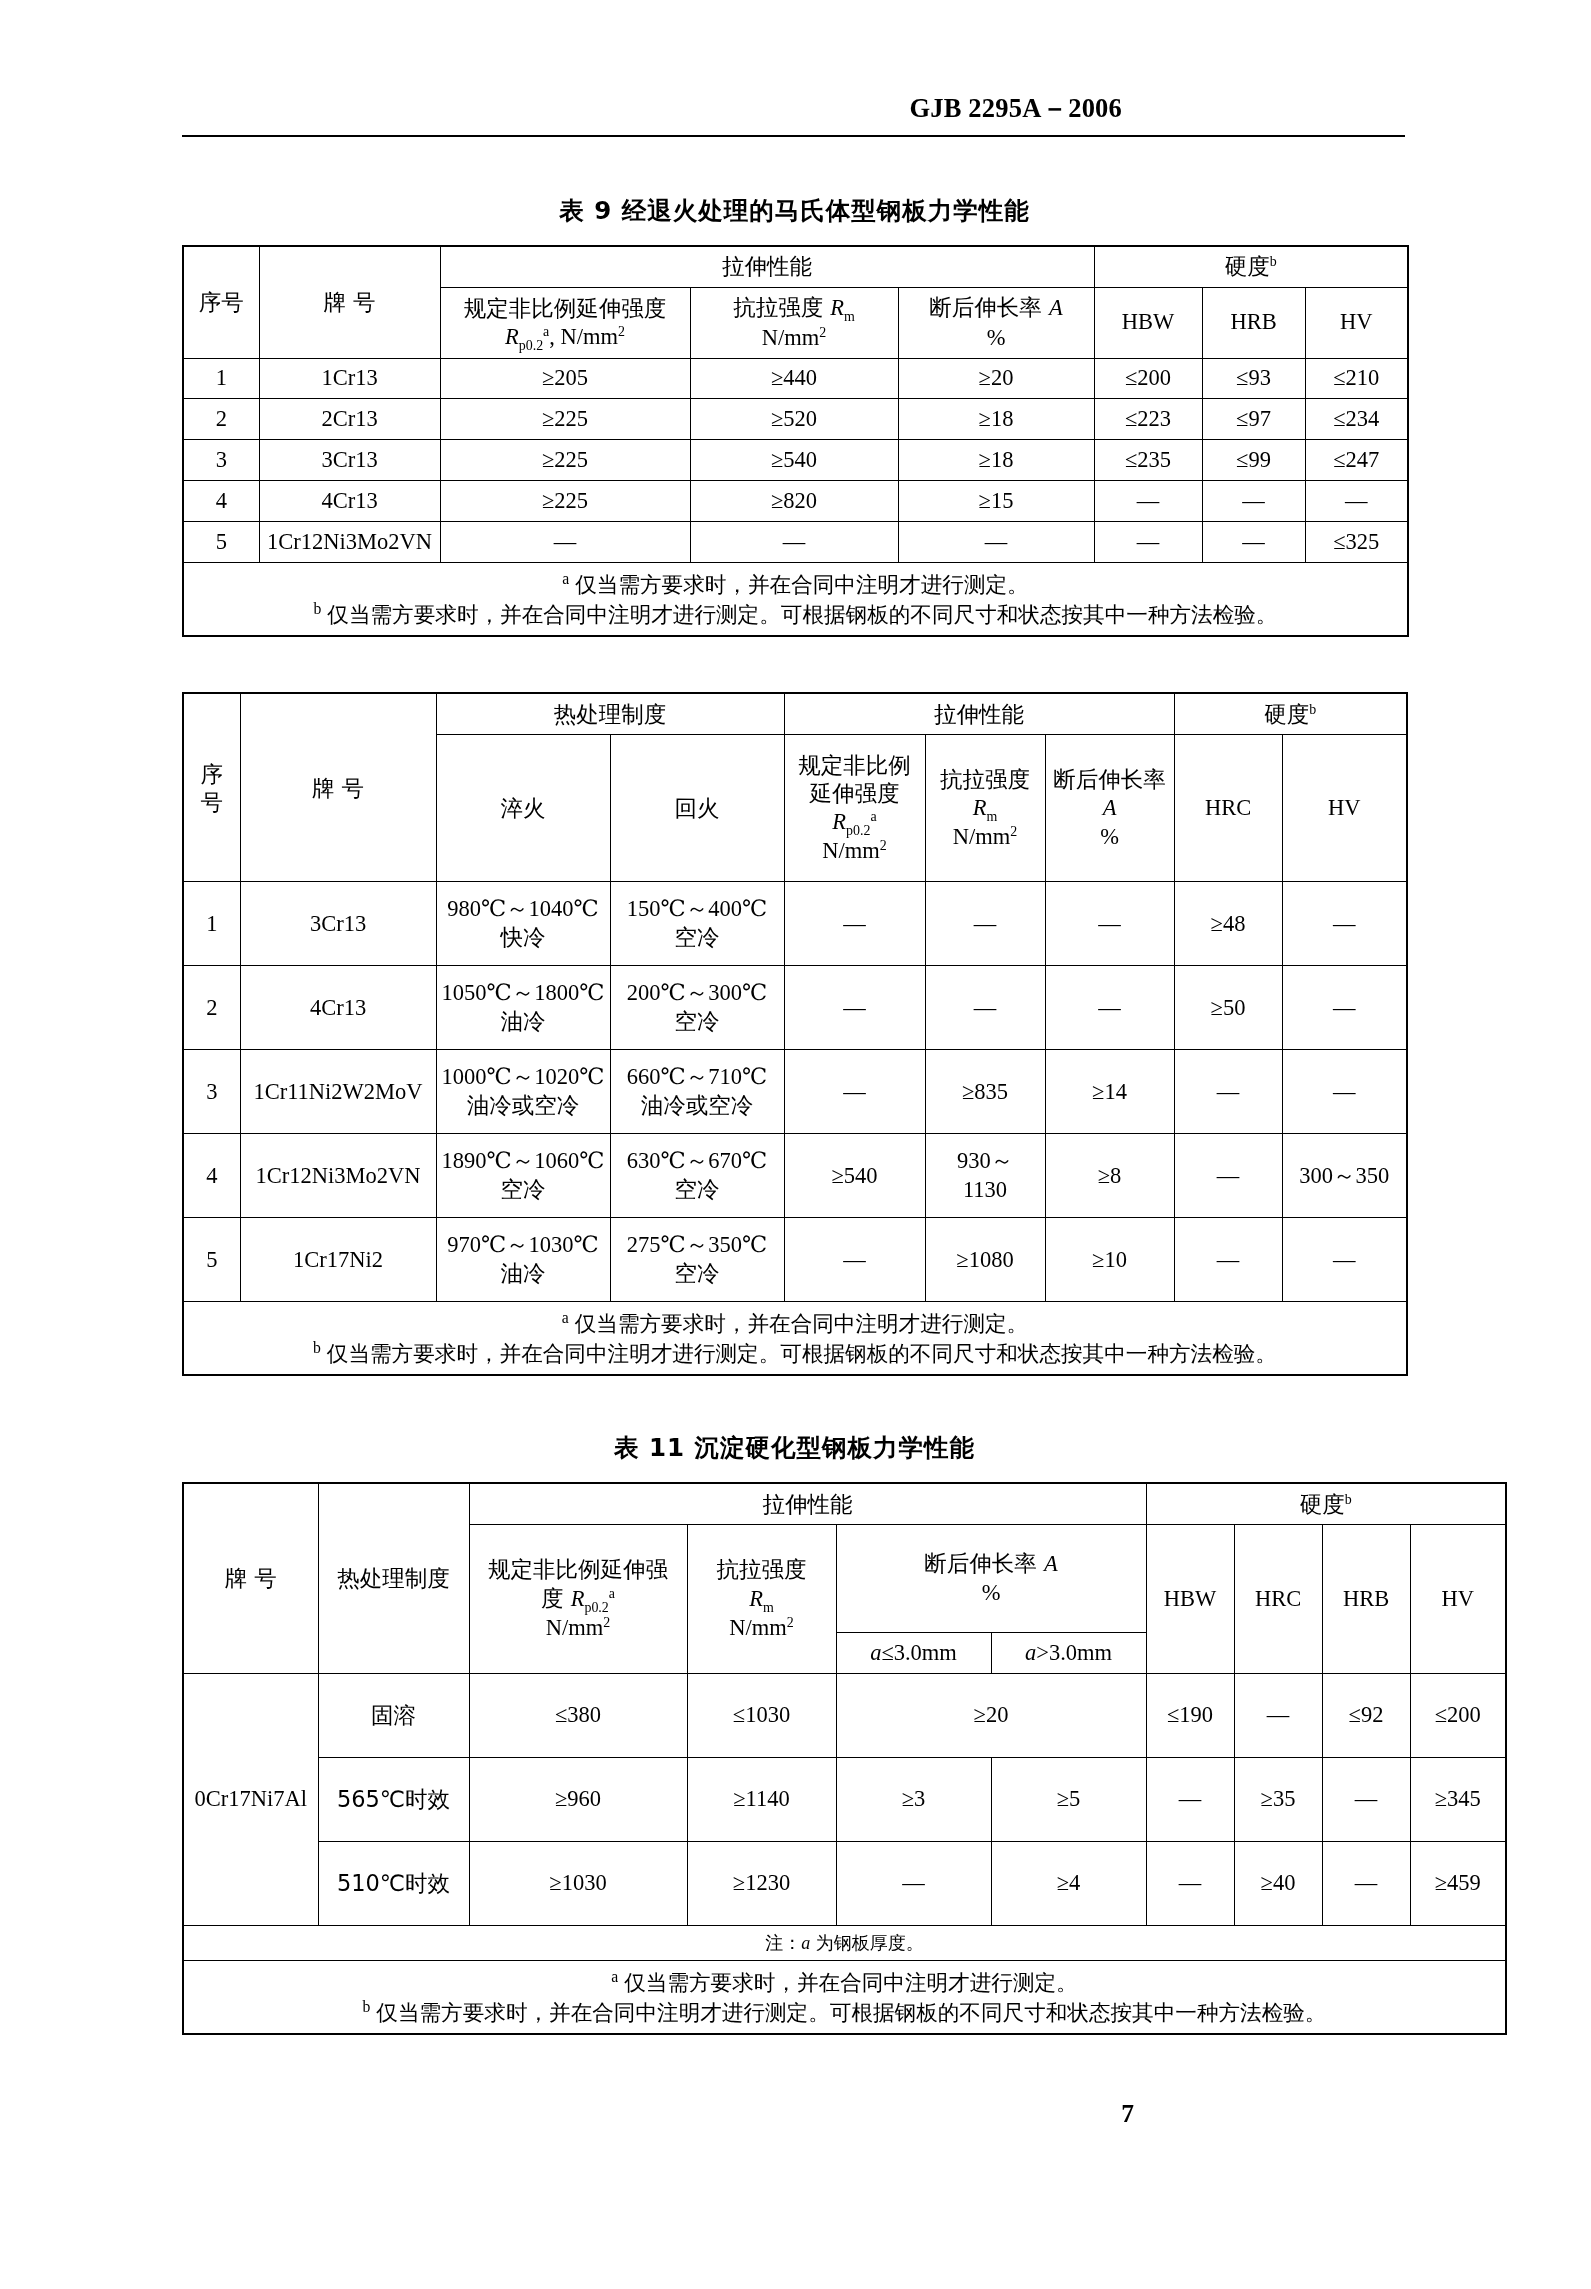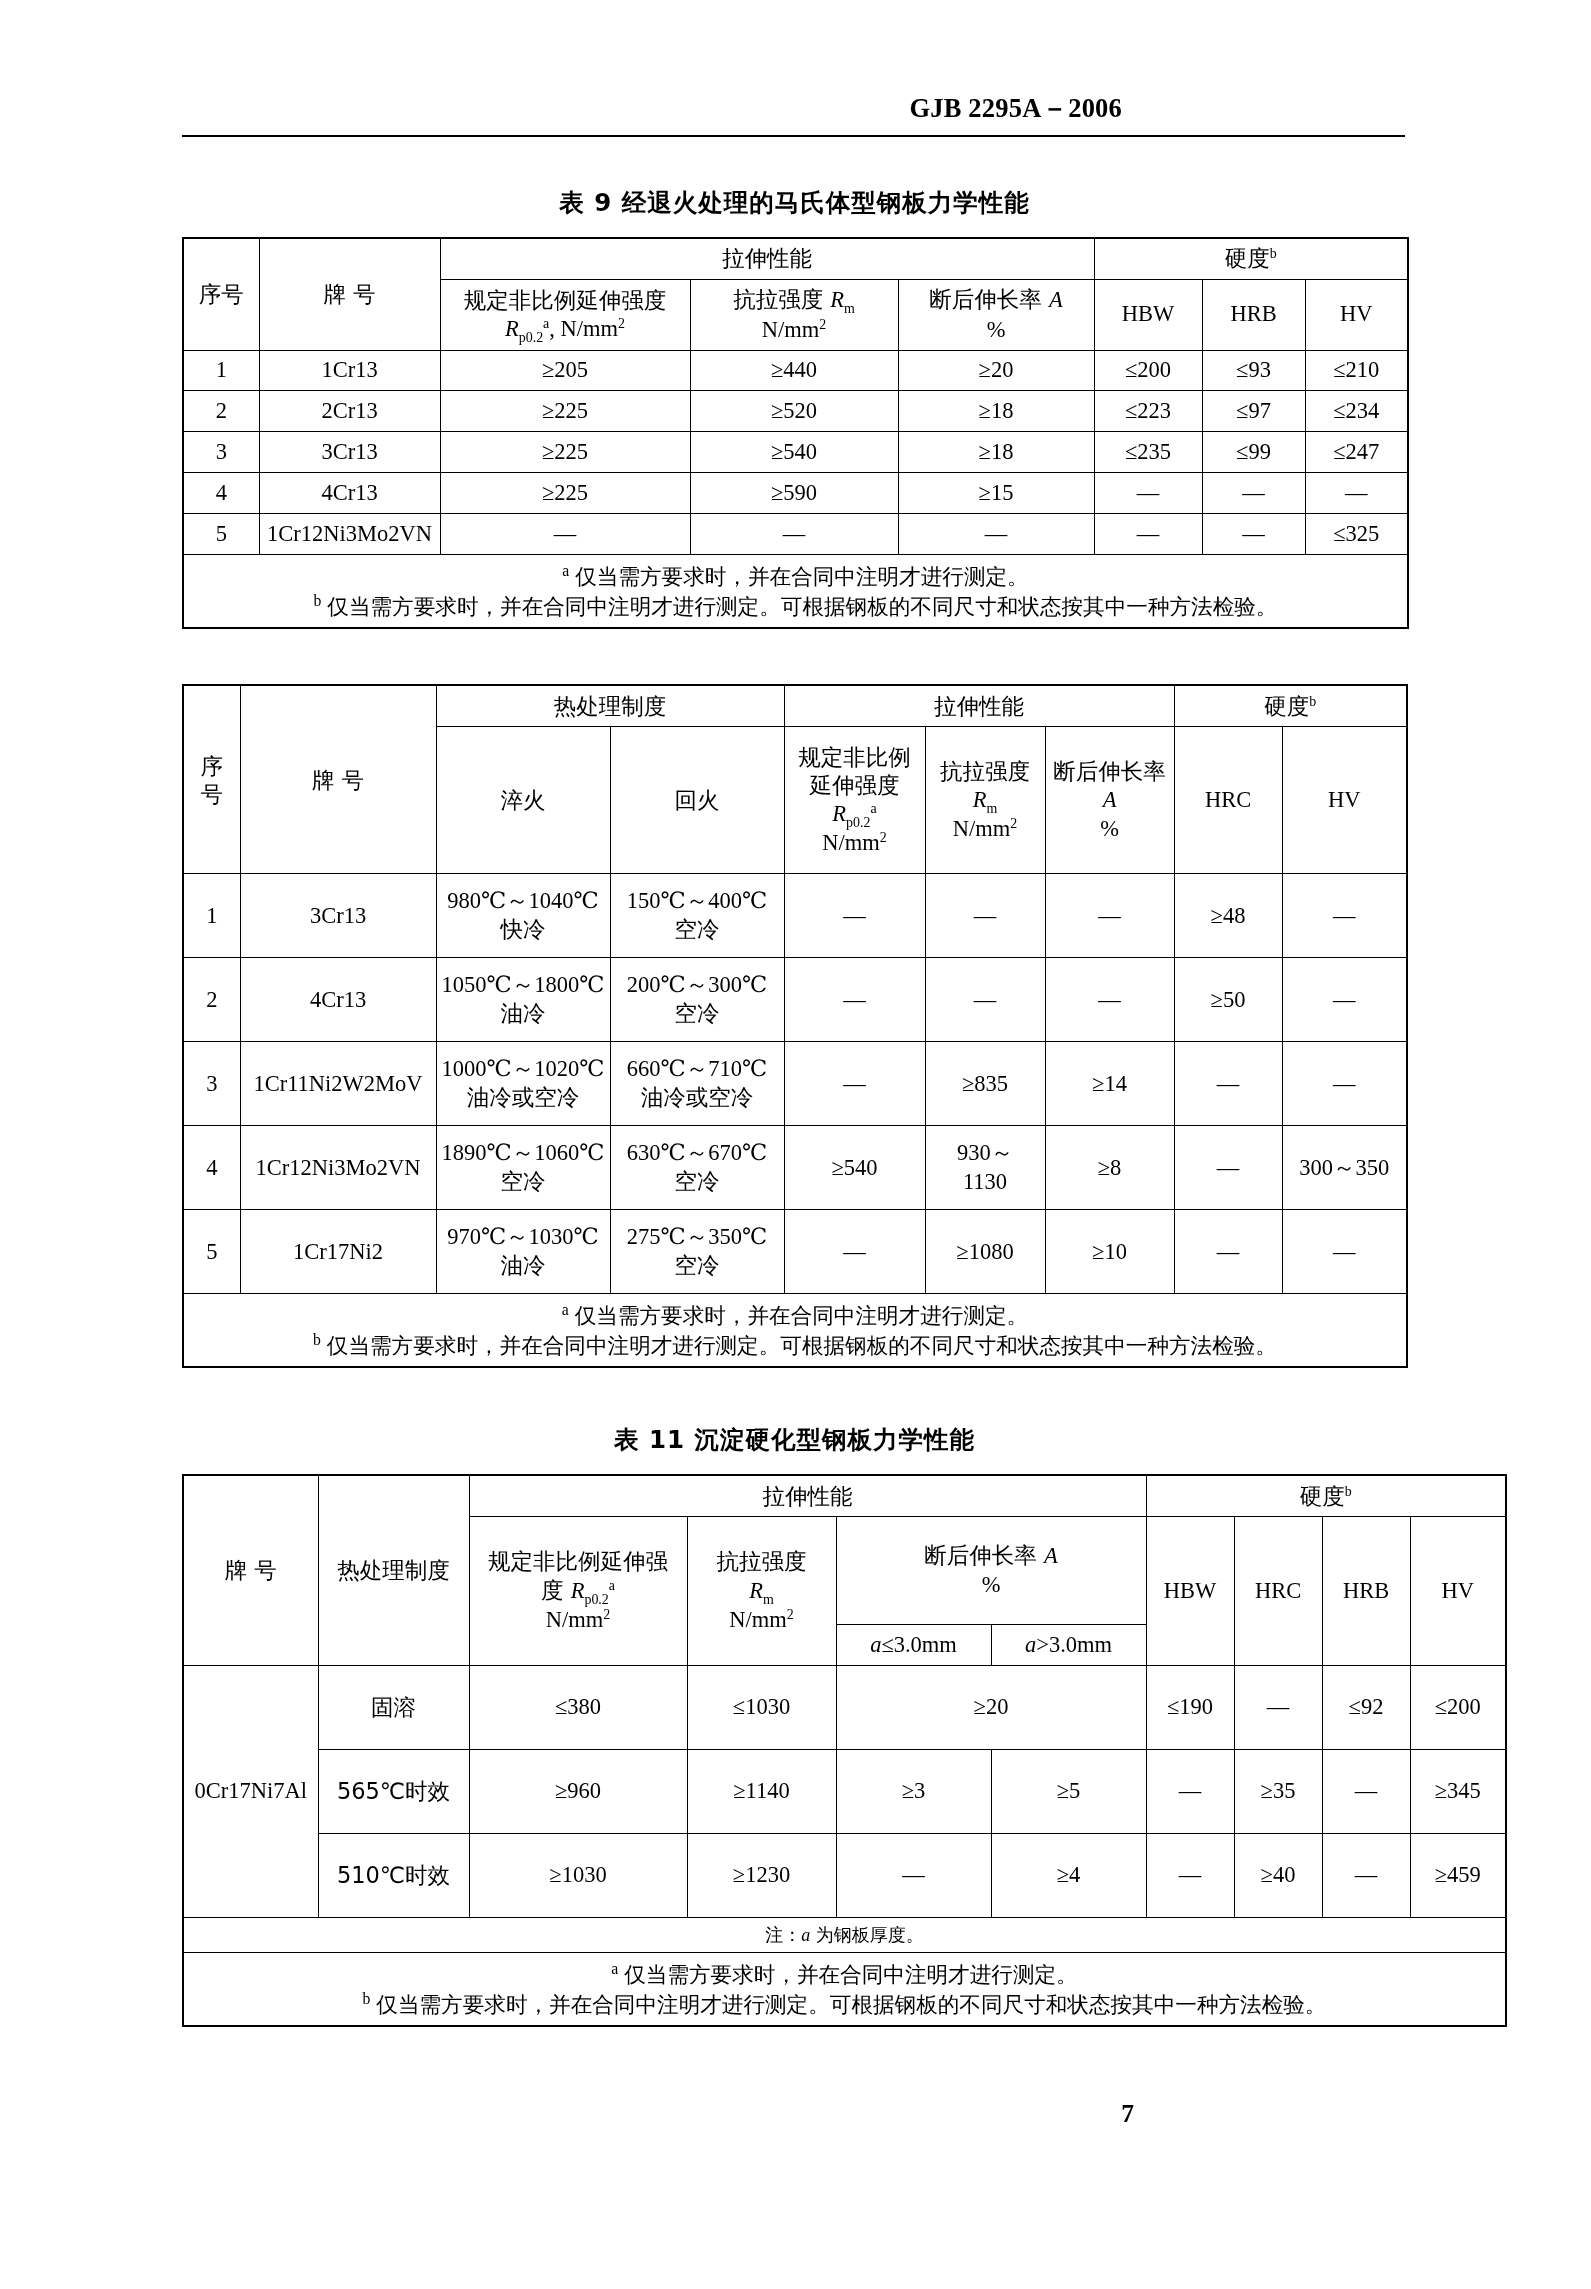--- a/index.html
+++ b/index.html
@@ -37,21 +37,21 @@
   .page-no {
     position: absolute;
     right: 174px;
     top: 2099px;
     font-size: 25.5px;
     font-weight: bold;
   }
   .content {
     position: absolute;
     left: 182px;
-    top: 186px;
+    top: 194px;
     width: 1225px;
   }
   .table-title {
     text-align: center;
     font-weight: bold;
     font-size: 24.5px;
     font-family: "DejaVu Sans", "Liberation Sans", sans-serif;
     margin: 0 0 17.6px 0;
     letter-spacing: 1px;
   }
@@ -179,21 +179,21 @@
             <td class="lat">≥540</td>
             <td class="lat">≥18</td>
             <td class="lat">≤235</td>
             <td class="lat">≤99</td>
             <td class="lat">≤247</td>
           </tr>
           <tr class="t9row">
             <td class="lat">4</td>
             <td class="lat">4Cr13</td>
             <td class="lat">≥225</td>
-            <td class="lat">≥590</td>
+            <td class="lat">≥820</td>
             <td class="lat">≥15</td>
             <td class="lat">—</td>
             <td class="lat">—</td>
             <td class="lat">—</td>
           </tr>
           <tr class="t9row">
             <td class="lat">5</td>
             <td class="lat">1Cr12Ni3Mo2VN</td>
             <td class="lat">—</td>
             <td class="lat">—</td>

